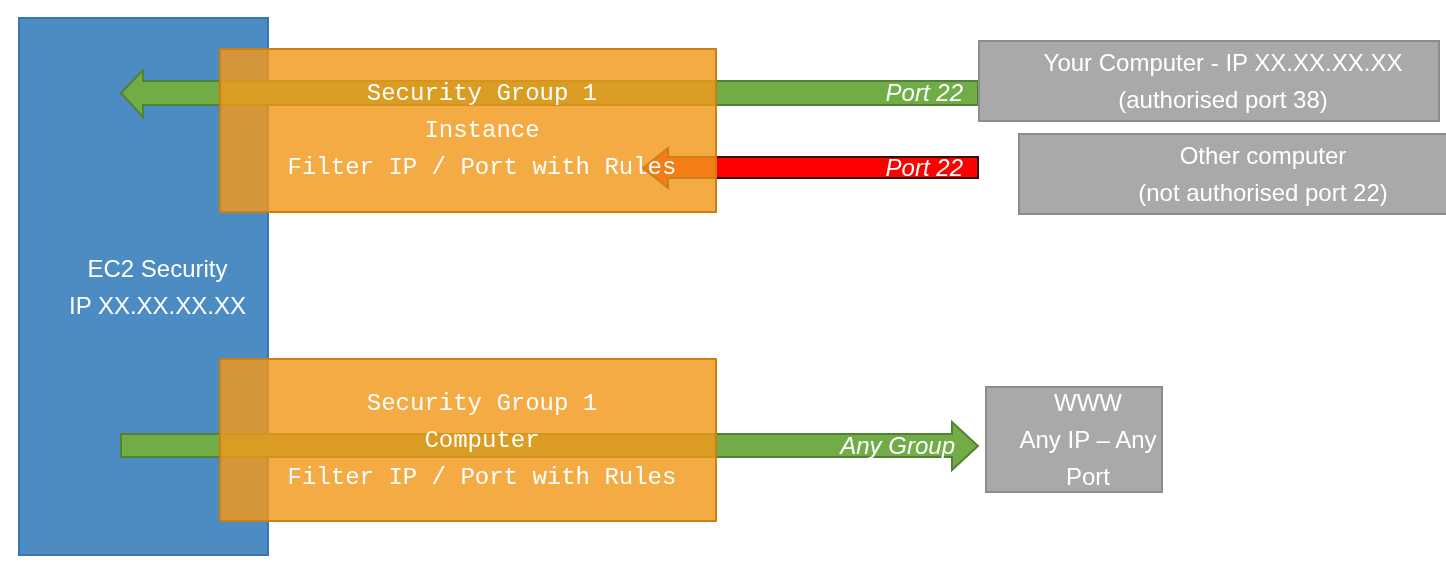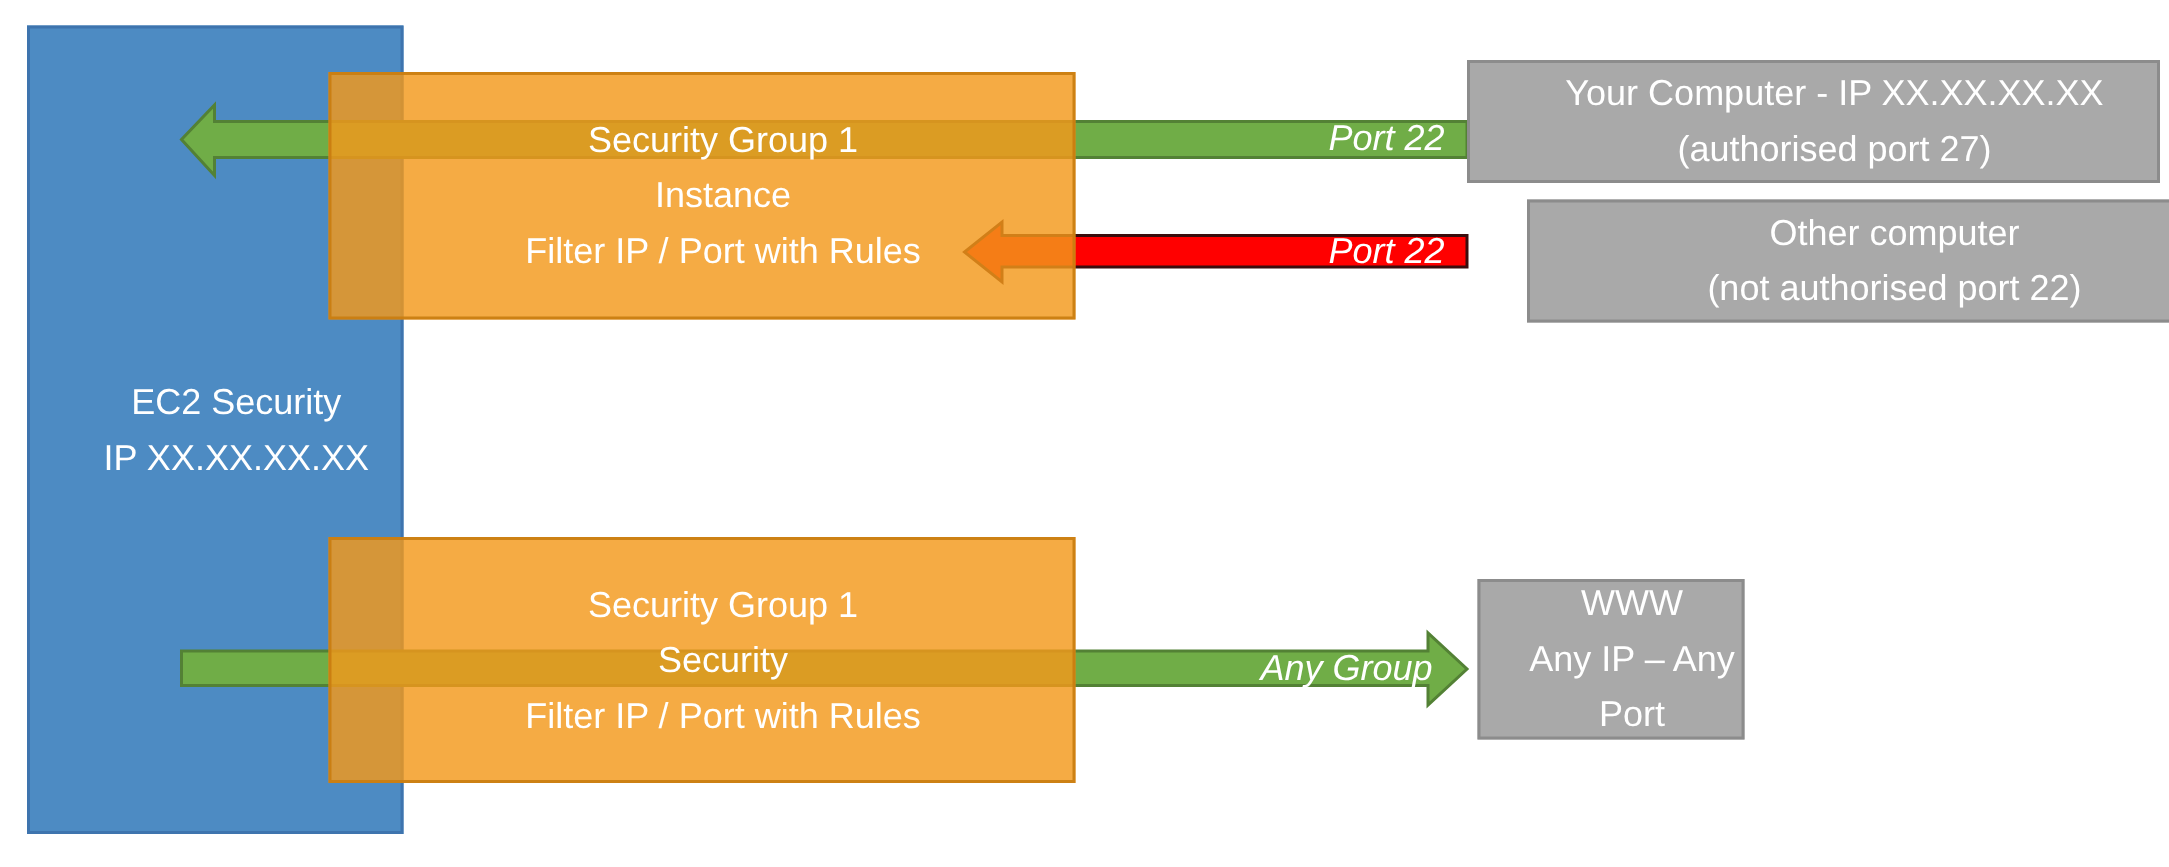--- a/index.html
+++ b/index.html
@@ -37,20 +37,21 @@
   .arrows {
     position: absolute;
     left: 0; top: 0;
     z-index: 2;
     pointer-events: none;
   }
   .sg {
     background: var(--sg-fill);
     border: 2px solid var(--sg-border);
     z-index: 3;
+    font-family: Liberation Mono, monospace;
   }
   .sg-inbound  { left: 219px; top: 48px;  width: 498px; height: 165px; }
   .sg-outbound { left: 219px; top: 358px; width: 498px; height: 164px; }
   .endpoint {
     background: var(--endpoint-fill);
     border: 2px solid var(--endpoint-border);
     z-index: 4;
   }
   .your-computer  { left: 978px; top: 40px;  width: 462px; height: 82px; }
   .other-computer { left: 978px; top: 133px; width: 462px; height: 82px; margin-left: 40px; }
@@ -99,27 +100,27 @@
   </svg>
 
   <div class="box sg sg-inbound">
     <div>Security Group 1</div>
     <div>Instance</div>
     <div>Filter IP / Port with Rules</div>
   </div>
 
   <div class="box sg sg-outbound">
     <div>Security Group 1</div>
-    <div>Security</div>
+    <div>Computer</div>
     <div>Filter IP / Port with Rules</div>
   </div>
 
   <div class="box endpoint your-computer">
     <div>Your Computer - IP XX.XX.XX.XX</div>
-    <div>(authorised port 27)</div>
+    <div>(authorised port 38)</div>
   </div>
 
   <div class="box endpoint other-computer">
     <div>Other computer</div>
     <div>(not authorised port 22)</div>
   </div>
 
   <div class="box endpoint www">
     <div>WWW</div>
     <div>Any IP – Any Port</div>

